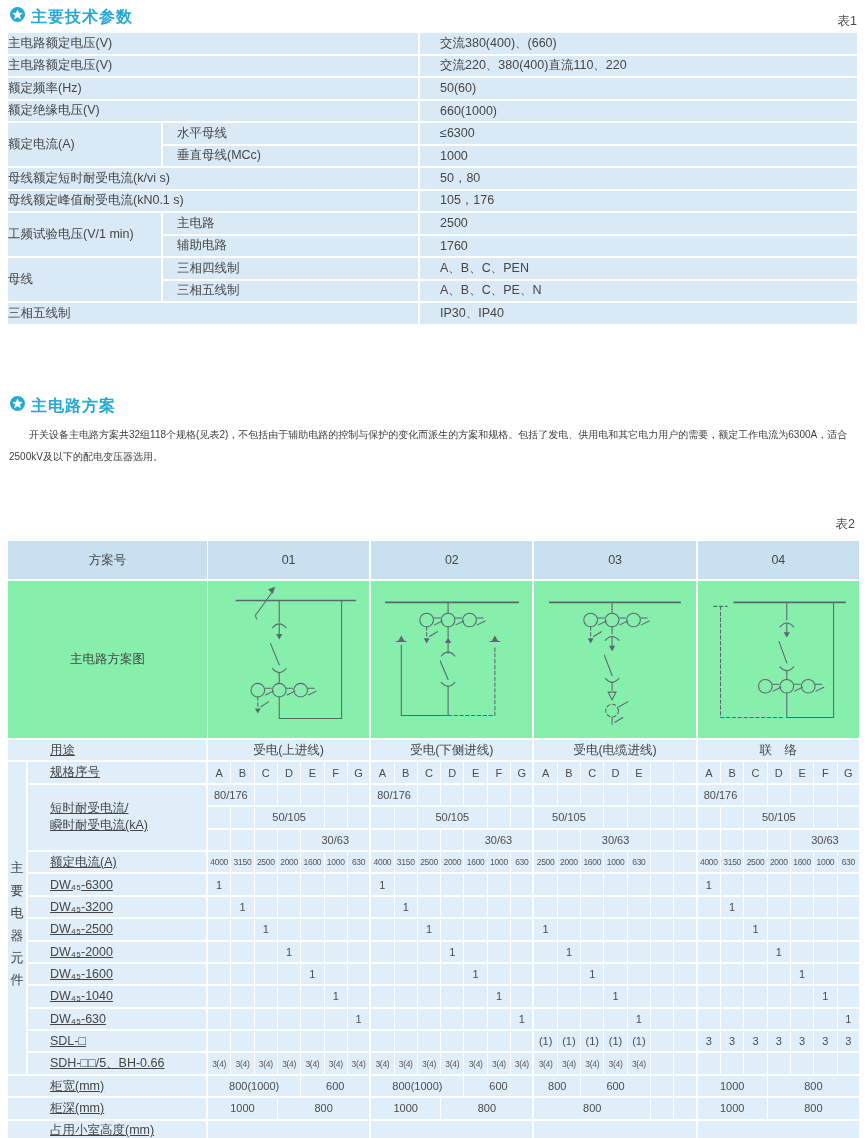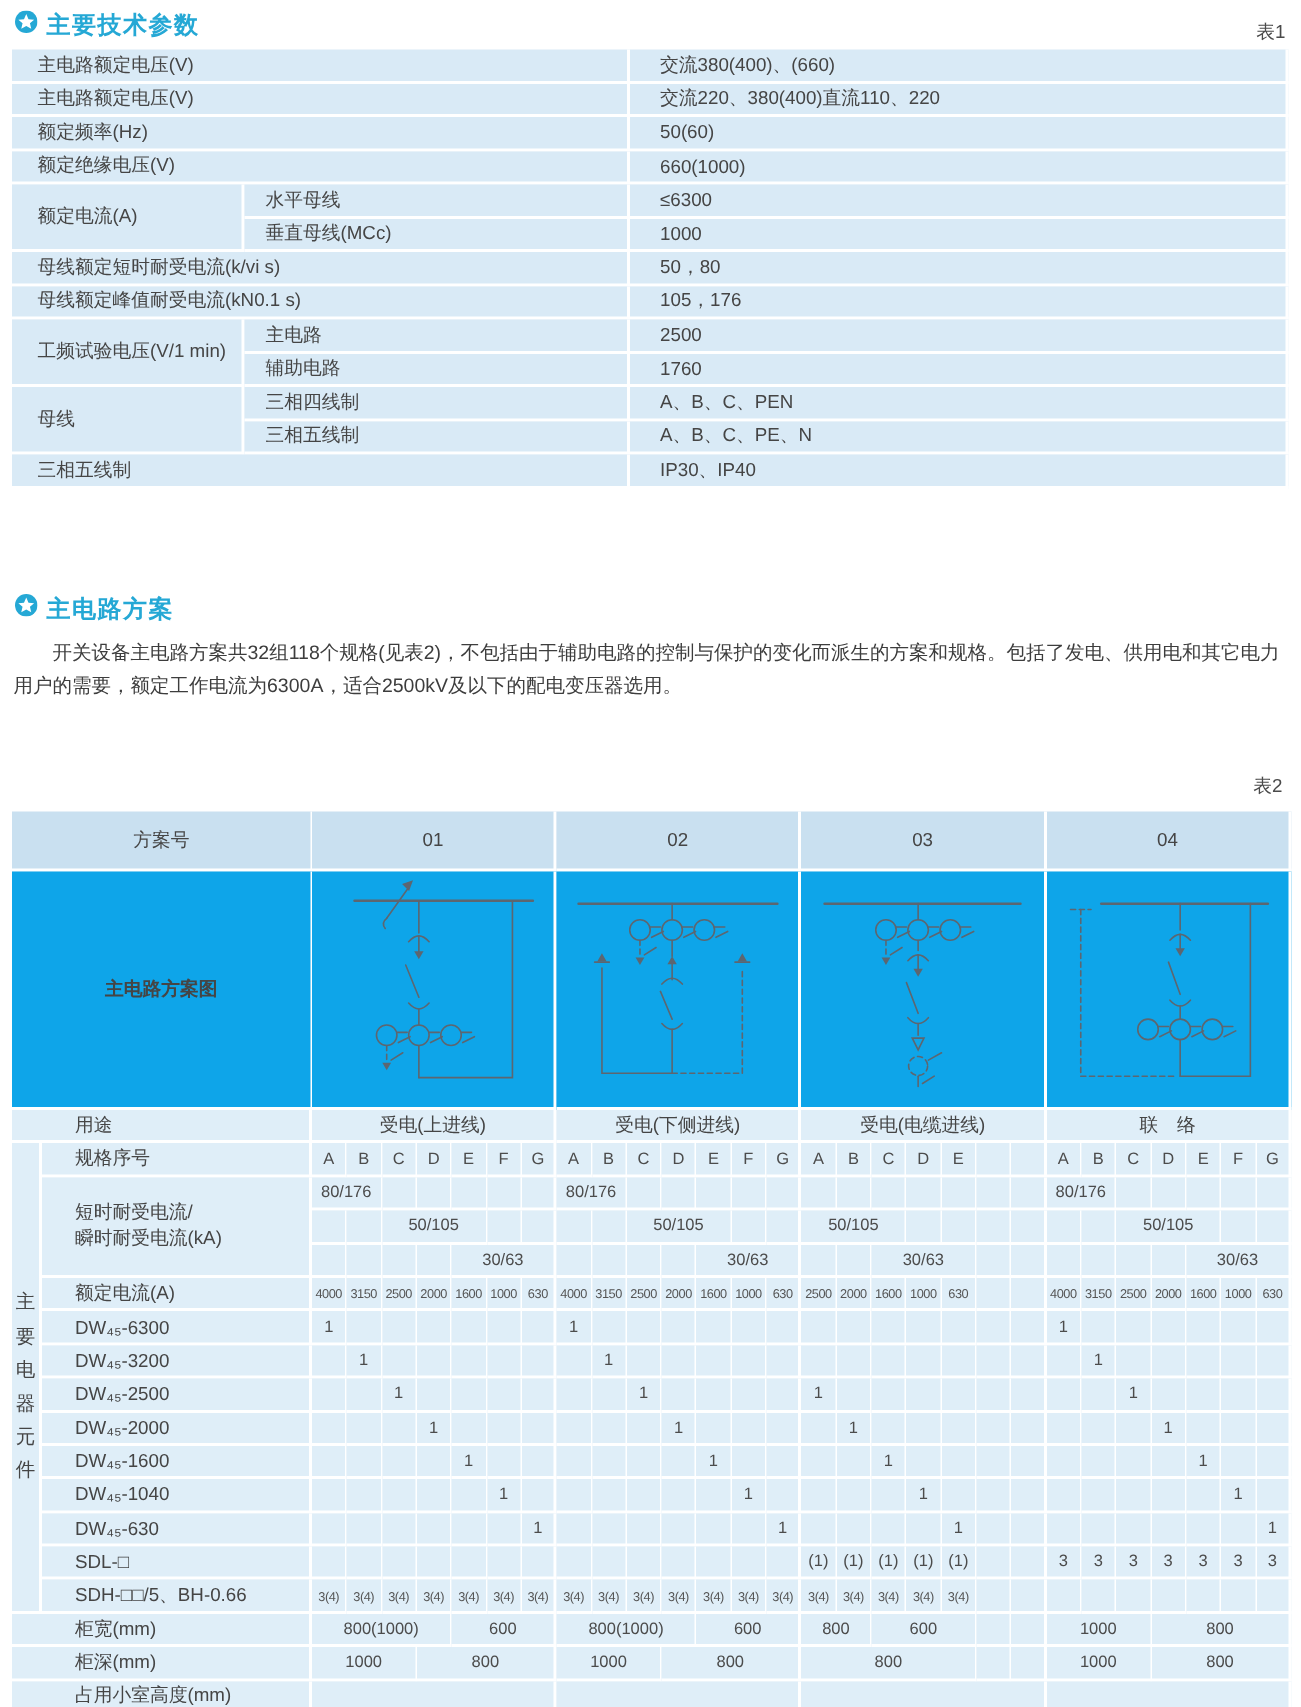--- a/index.html
+++ b/index.html
@@ -7,39 +7,39 @@
     width:867px;height:1138px;overflow:hidden;position:relative;background:#fff;
     font-family:"Liberation Sans","DejaVu Sans",sans-serif;color:#454545;
   }
   
   .sec-head{position:absolute;left:10px;display:flex;align-items:flex-start;gap:6px;}
   .sec-title{font-size:16px;font-weight:bold;color:#25a8d5;letter-spacing:1px;}
   .badge{width:15px;height:15px;display:block;}
   .caption{position:absolute;font-size:12.5px;color:#4a4a4a;}
   
   .paras{position:absolute;left:9px;top:424px;width:850px;}
-  .paras p{margin:0;font-size:13px;line-height:21.5px;color:#3d3d3d;text-indent:2em;}
+  .paras p{margin:0;font-size:10px;line-height:21.5px;color:#3d3d3d;text-indent:2em;}
   
   table{border-collapse:separate;border-spacing:0;table-layout:fixed;}
   td{box-sizing:border-box;padding:0;border-right:1px solid #fff;border-bottom:2px solid #fff;
      font-size:12.5px;color:#454545;overflow:hidden;white-space:nowrap;}
   
   #t1wrap{position:absolute;left:8px;top:33px;}
   #t1{width:851px;}
   #t1 td{background:#d9eaf6;height:22.5px;border-right:2px solid #fff;vertical-align:middle;}
-  #t1 td.lb{padding-left:17px;}
+  #t1 td.lb{}
   #t1 td.sb{padding-left:14px;}
   #t1 td.vl{padding-left:20px;}
   
   #t2wrap{position:absolute;left:8px;top:541px;}
   #t2{width:853px;}
   #t2 td{background:#dfeef8;height:22.4px;text-align:center;vertical-align:middle;}
   #t2 td.hd{background:#c9e0f0;height:40px;}
-  #t2 td.dgc{background:#0ea5e9;height:158px;font-weight:bold;}
-  #t2 td.rlbl{text-align:left;padding-left:22px;border-right:2px solid #fff;}
+  #t2 td.dgc{background:#86efac;height:158px;}
+  #t2 td.rlbl{text-align:left;padding-left:22px;border-right:2px solid #fff;text-decoration:underline;}
   #t2 td.rlbl.wide{padding-left:42px;}
   #t2 td.ctr{text-align:center;padding-left:0;}
   #t2 td.strip{border-right:2px solid #fff;vertical-align:top;}
   #t2 td.ge{border-right:2px solid #fff;}
   #t2 td.dc{font-size:11px;color:#4c4c4c;}
   #t2 td.sm{font-size:8.5px;letter-spacing:-0.3px;color:#555;}
   #t2 td.wl{white-space:pre-line;line-height:17px;}
   #t2 td.sliver{height:10px;}
   .strip-txt{padding-top:95px;font-size:13px;line-height:22.4px;white-space:pre-line;text-align:center;}
   

